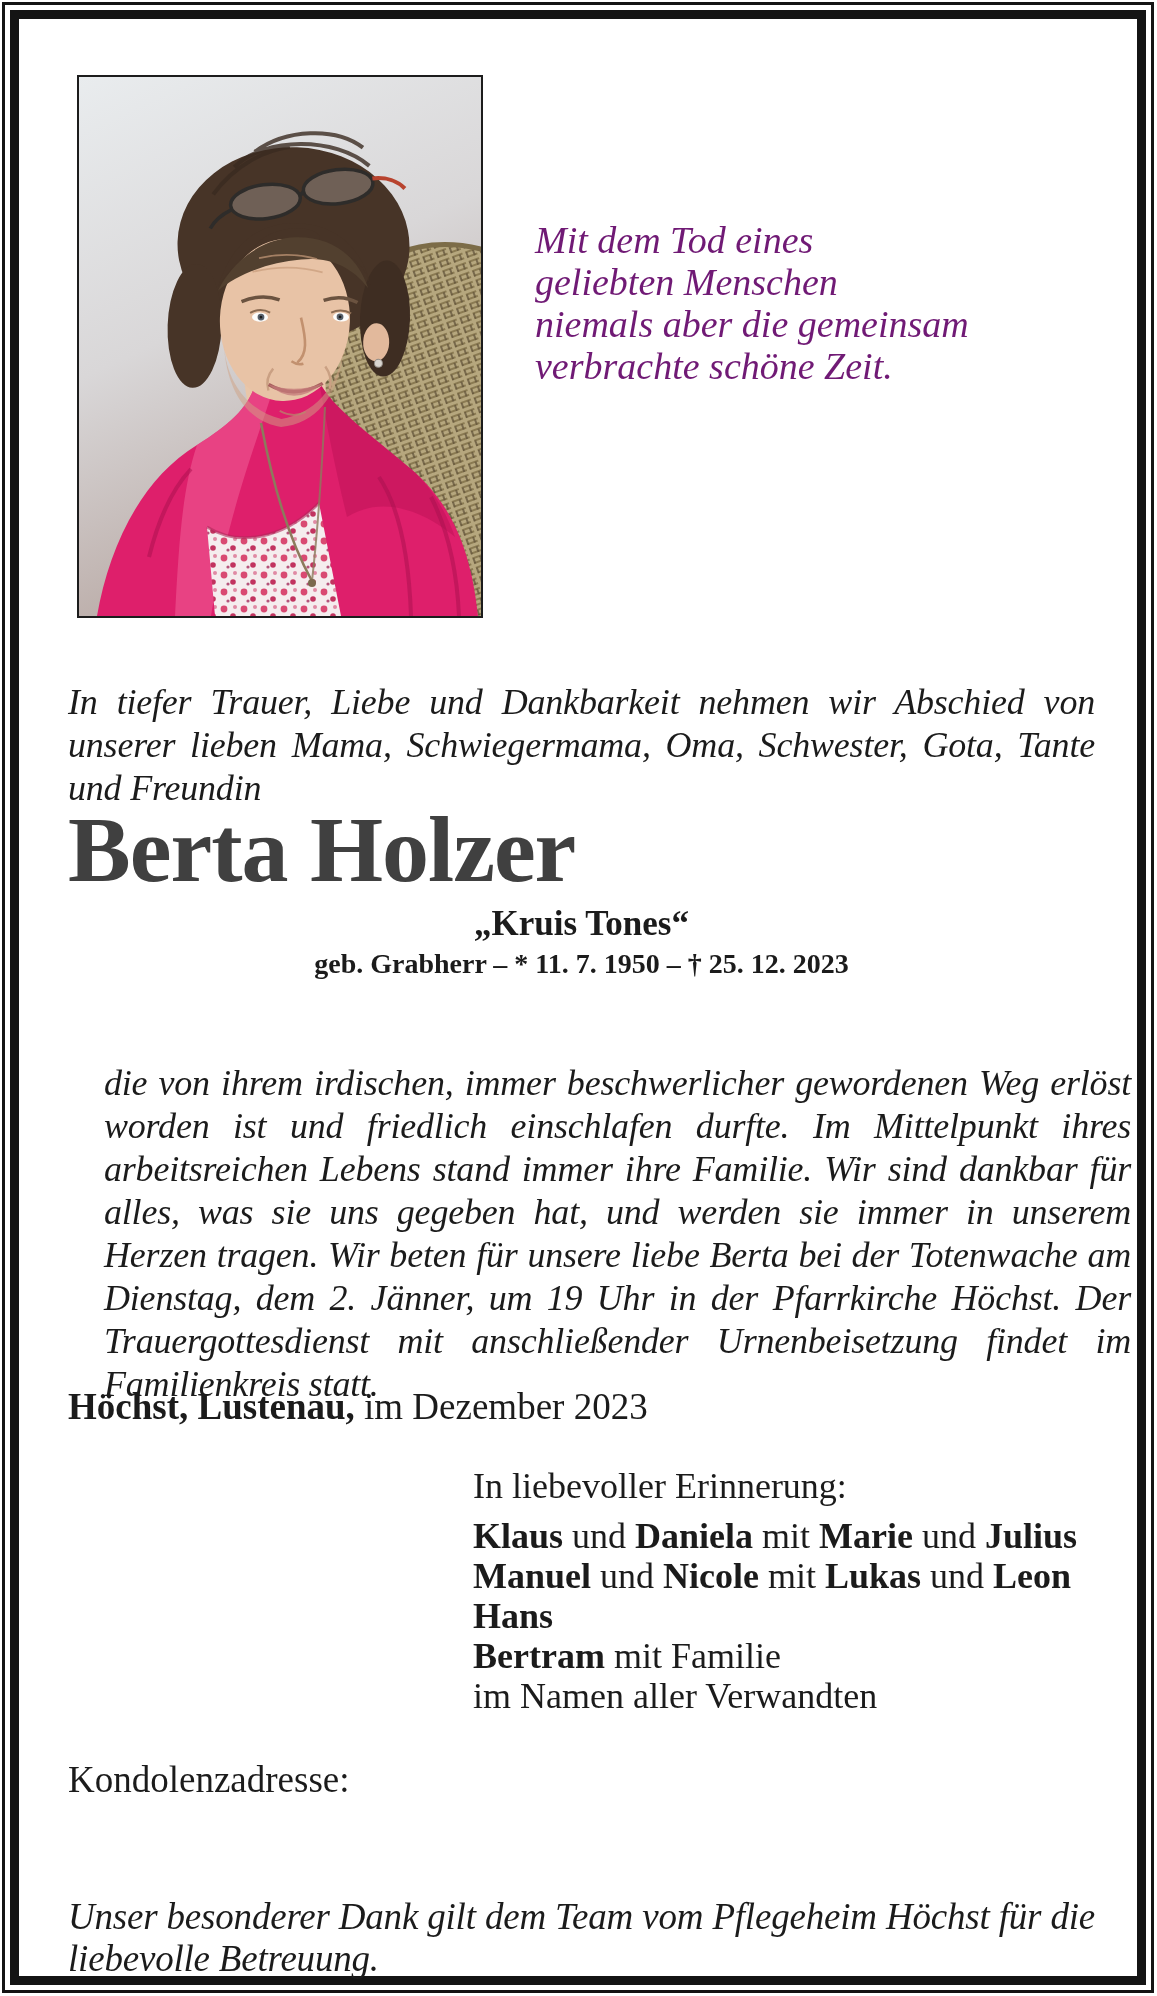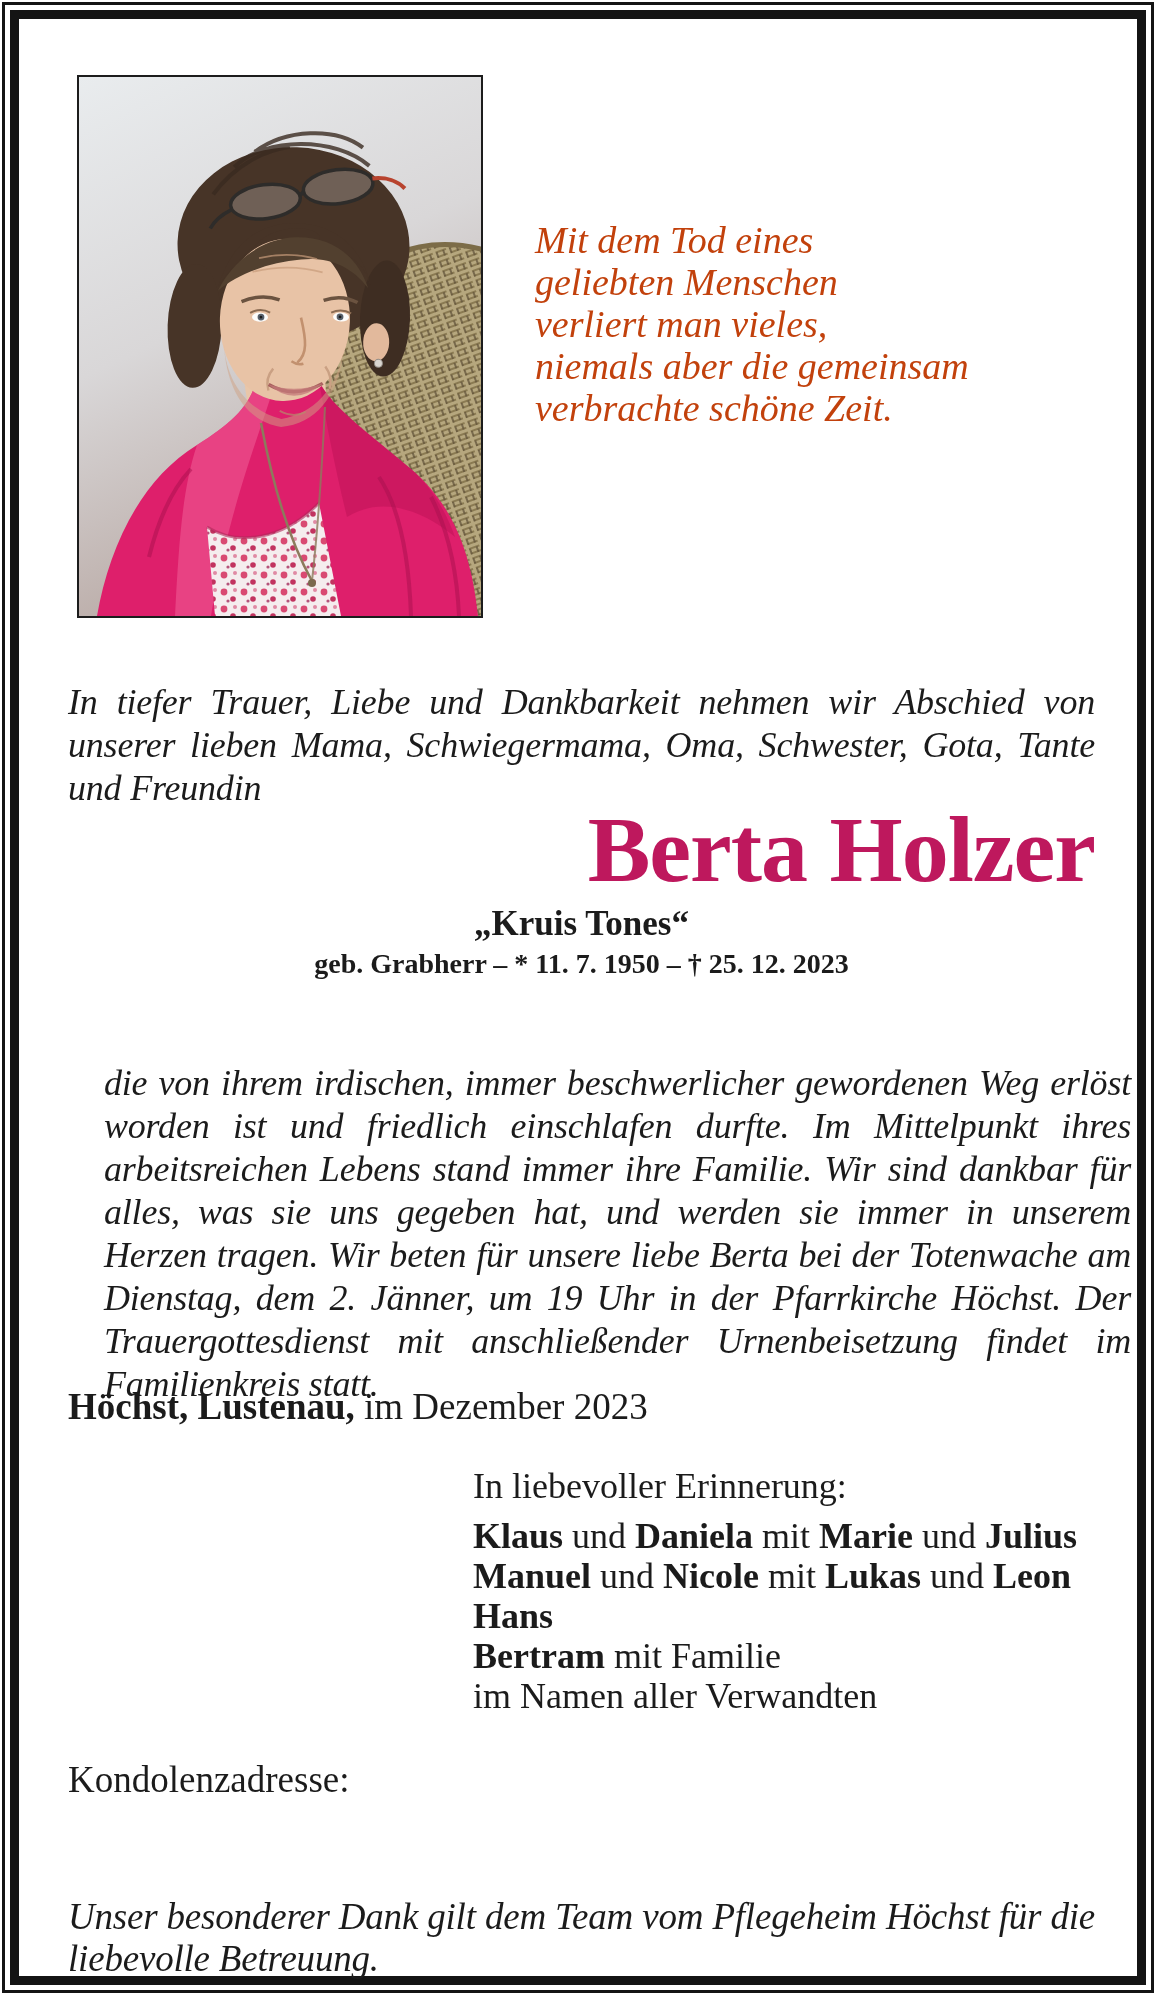--- a/index.html
+++ b/index.html
@@ -18,31 +18,31 @@
     position:absolute;left:10px;top:10px;right:11px;bottom:11px;
     border:9px solid #141414;
     background:#ffffff;
   }
   .photo{
     left:77px;top:75px;width:402px;height:539px;
     border:2px solid #1c1c1c;overflow:hidden;background:#dfe2e5;
   }
   .poem{
     left:535px;top:219px;width:560px;
-    font-style:italic;font-size:38px;line-height:42px;color:#c2410c;
+    font-style:italic;font-size:38px;line-height:42px;color:#701a75;
   }
   .para{
     left:68px;width:1027px;
     font-size:36px;line-height:43px;
     text-align:justify;letter-spacing:-0.2px;font-style:italic;
   }
   .intro{top:645px;}
   .name{
-    left:68px;top:801px;width:1027px;text-align:right;
-    font-size:94px;line-height:96px;font-weight:bold;color:#be185d;
+    left:68px;top:801px;width:1027px;text-align:left;
+    font-size:94px;line-height:96px;font-weight:bold;color:#404040;
     letter-spacing:-1px;
   }
   .nickname{
     left:68px;top:905px;width:1027px;text-align:center;
     font-size:35px;line-height:38px;font-weight:bold;
   }
   .dates{
     left:68px;top:944px;width:1027px;text-align:center;
     font-size:28px;line-height:40px;font-weight:bold;
   }
@@ -148,21 +148,20 @@
         <path d="M291 110 C 305 110 316 116 322 124" stroke="#b8432e" stroke-width="4" fill="none"></path>
         <path d="M147 124 C 136 128 128 134 124 140" stroke="#2e2c2a" stroke-width="3.5" fill="none"></path>
       </g>
     </g>
   </svg>
 </div>
 
 <div class="abs poem">
     <div>Mit dem Tod eines</div>
     <div>geliebten Menschen</div>
-    <div>verliert man vieles,</div>
     <div>niemals aber die gemeinsam</div>
     <div>verbrachte schöne Zeit.</div>
   </div>
 
 <p class="abs para intro">In tiefer Trauer, Liebe und Dankbarkeit nehmen wir Abschied von unserer lieben Mama, Schwiegermama, Oma, Schwester, Gota, Tante und Freundin</p>
 
 <div class="abs name">Berta Holzer</div>
 <div class="abs nickname">„Kruis Tones“</div>
 <div class="abs dates">geb. Grabherr – * 11. 7. 1950 – † 25. 12. 2023</div>
 

